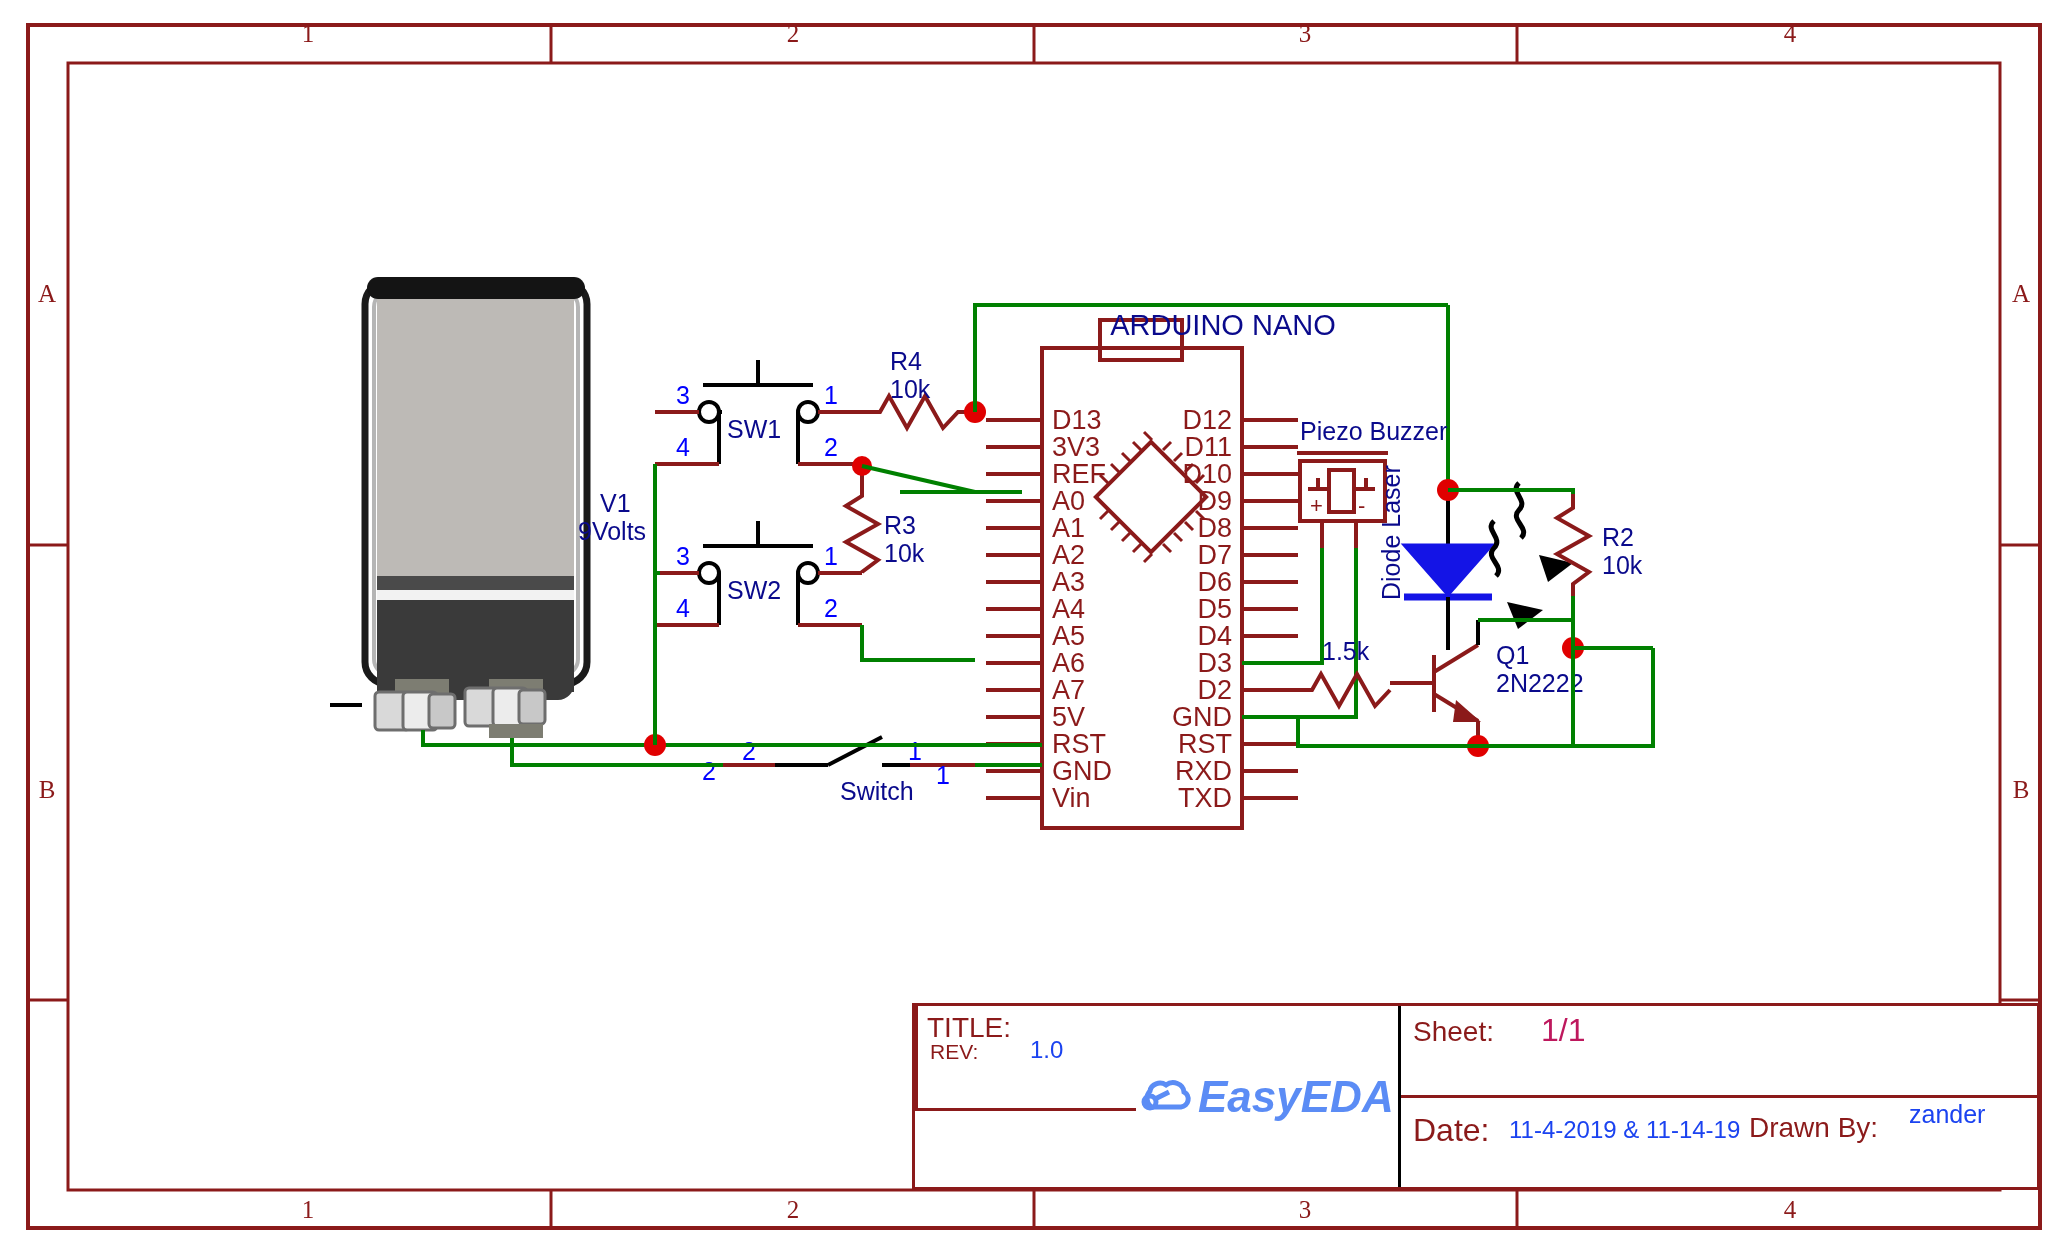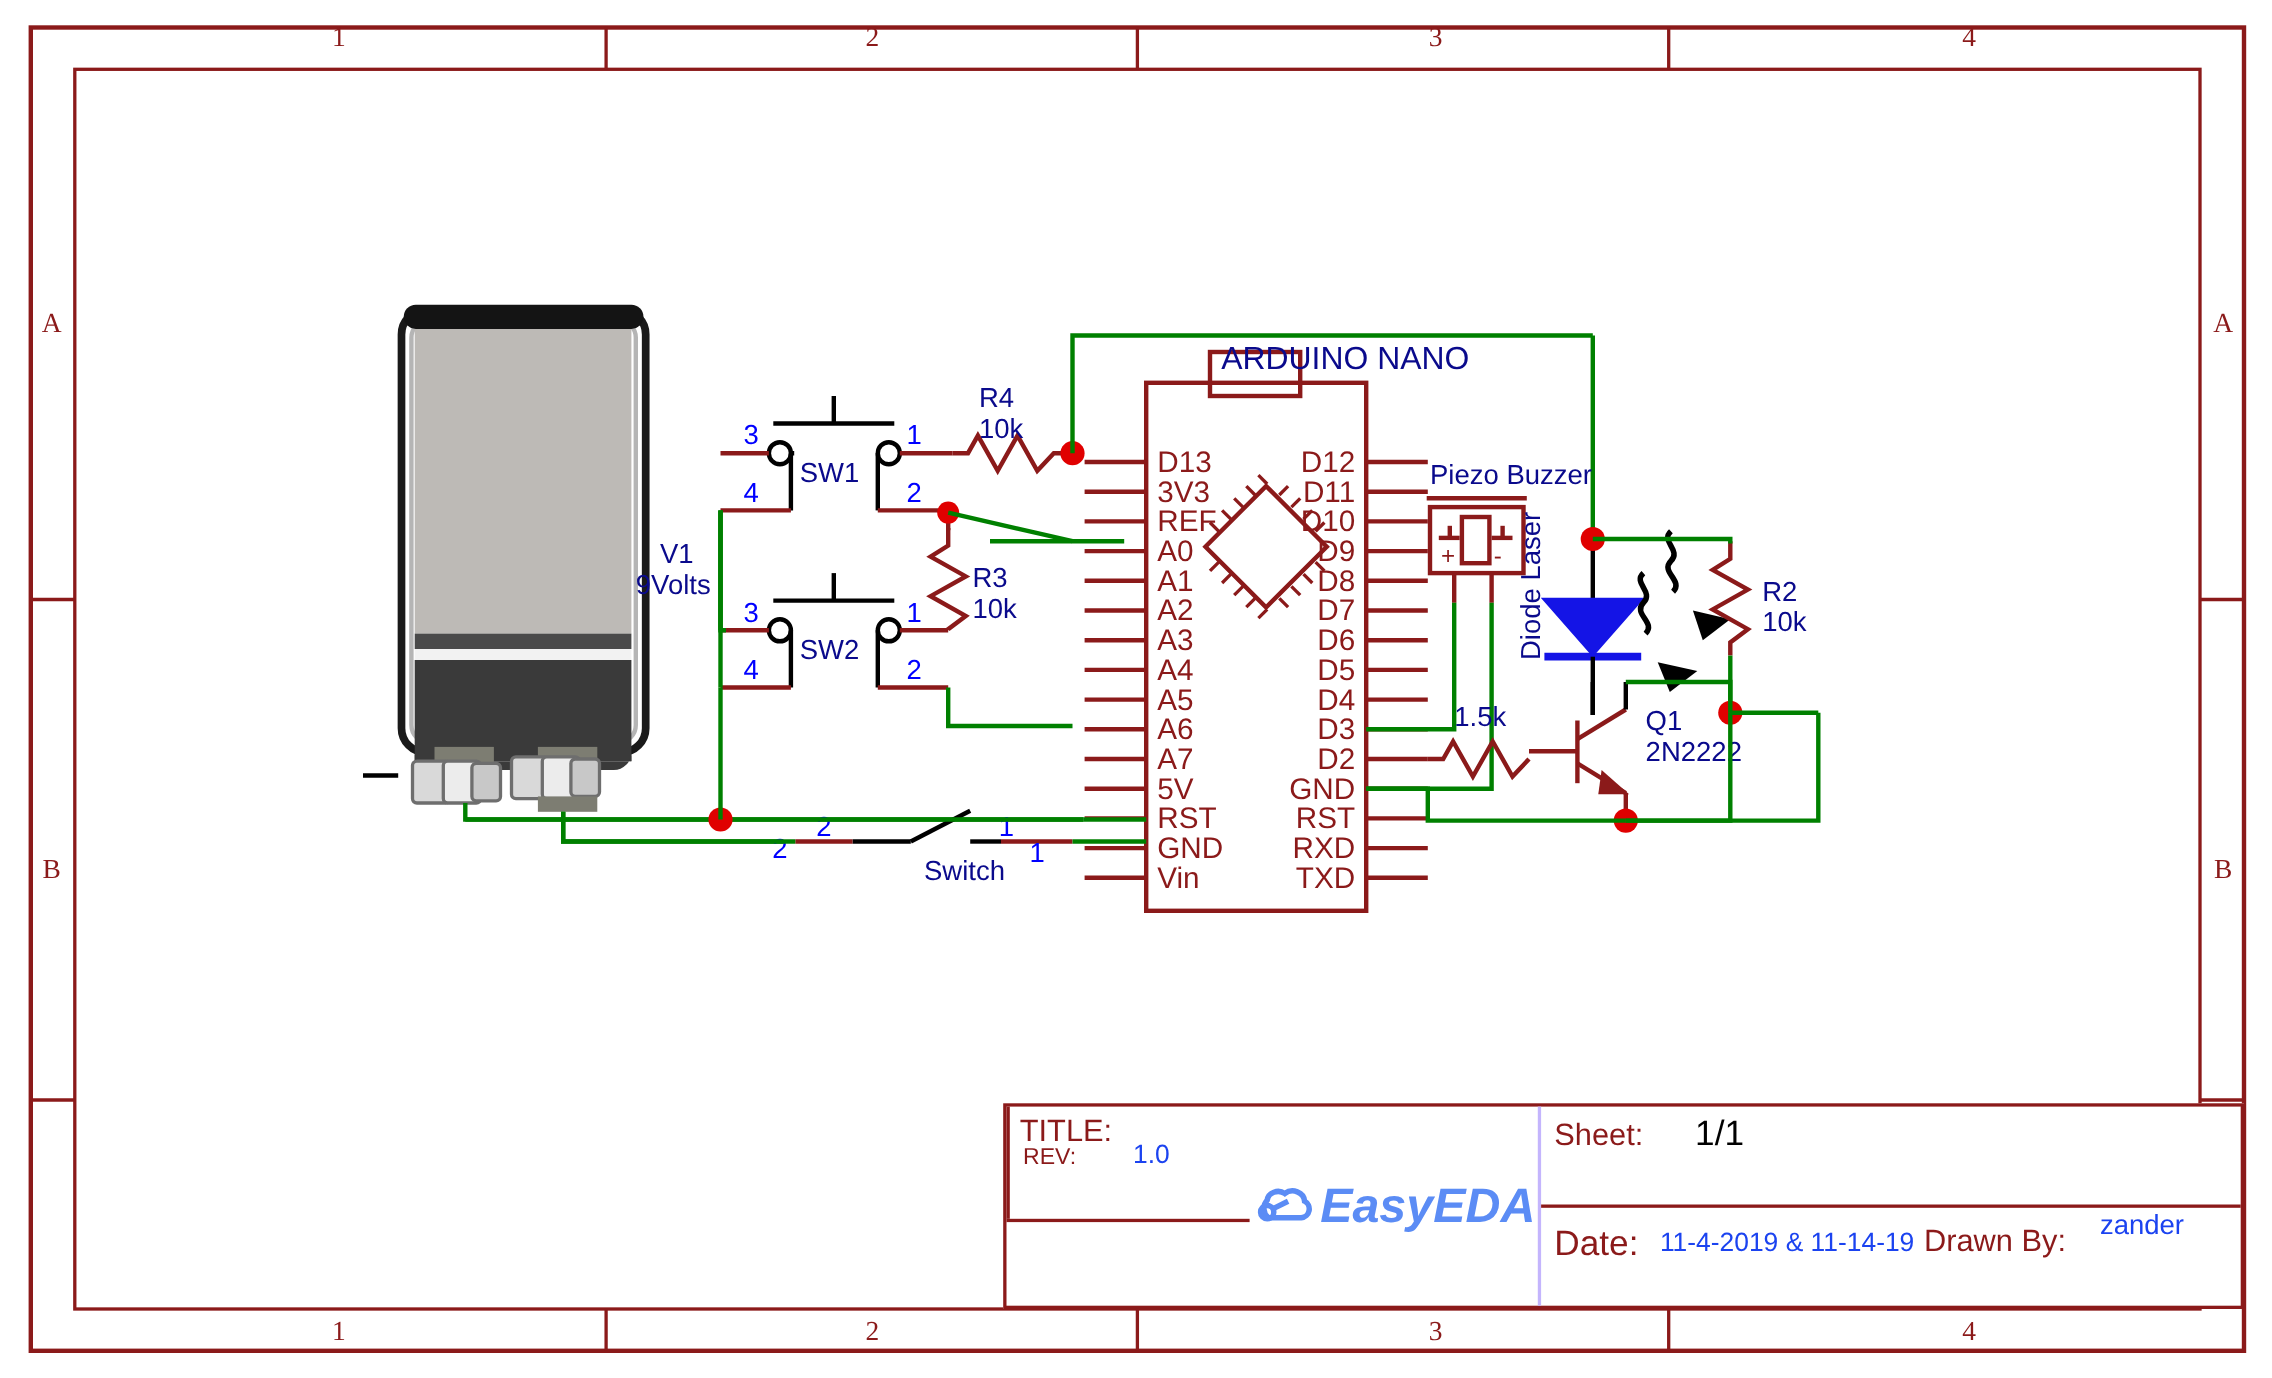--- a/index.html
+++ b/index.html
@@ -355,33 +355,33 @@
     <div style="flex:1;position:relative;border-right:3px solid #8b1a1a;">
       <span style="position:absolute;left:12px;top:6px;color:#8b1a1a;font-size:28px;">TITLE:</span>
     </div>
     <div style="width:218px;position:relative;">
       <span style="position:absolute;left:12px;top:34px;color:#8b1a1a;font-size:21px;">REV:</span>
       <span style="position:absolute;left:112px;top:30px;color:#1b43f0;font-size:24px;">1.0</span>
     </div>
   </div>
 
   <div style="display:flex;flex:1;">
-    <div style="width:262px;border-right:3px solid #c4b5fd;display:flex;align-items:center;justify-content:center;">
+    <div style="width:262px;border-right:3px solid #000000;display:flex;align-items:center;">
       <svg width="58" height="44" viewBox="0 0 58 44" style="margin-right:4px;">
         <path d="M14 16 a10 9 0 0 1 16 -6 a11 10 0 0 1 18 7 a8 8 0 0 1 -3 15 h-30 a11 11 0 0 1 -1 -16 z" fill="none" stroke="#5b8cf5" stroke-width="5"></path>
         <circle cx="14" cy="27" r="6" fill="none" stroke="#5b8cf5" stroke-width="5"></circle>
         <line x1="19" y1="24" x2="33" y2="17" stroke="#5b8cf5" stroke-width="5"></line>
       </svg>
       <span class="logo-t" style="color:#5b8cf5;font-size:44px;font-weight:bold;font-style:italic;">EasyEDA</span>
     </div>
     <div style="flex:1;display:flex;flex-direction:column;">
       <div style="display:flex;flex:1;border-bottom:3px solid #8b1a1a;">
         <div style="width:218px;position:relative;">
           <span style="position:absolute;left:12px;top:10px;color:#8b1a1a;font-size:28px;">Sheet:</span>
-          <span style="position:absolute;left:140px;top:6px;color:#000000;font-size:32px;">1/1</span>
+          <span style="position:absolute;left:140px;top:6px;color:#be185d;font-size:32px;">1/1</span>
         </div>
       </div>
       <div style="flex:1;position:relative;">
         <span style="position:absolute;left:12px;top:14px;color:#8b1a1a;font-size:32px;">Date:</span>
         <span style="position:absolute;left:108px;top:18px;color:#1b43f0;font-size:24px;">11-4-2019 &amp; 11-14-19</span>
         <span style="position:absolute;left:348px;top:14px;color:#8b1a1a;font-size:28px;">Drawn By:</span>
         <span style="position:absolute;left:508px;top:2px;color:#1b43f0;font-size:25px;">zander</span>
       </div>
     </div>
   </div>

